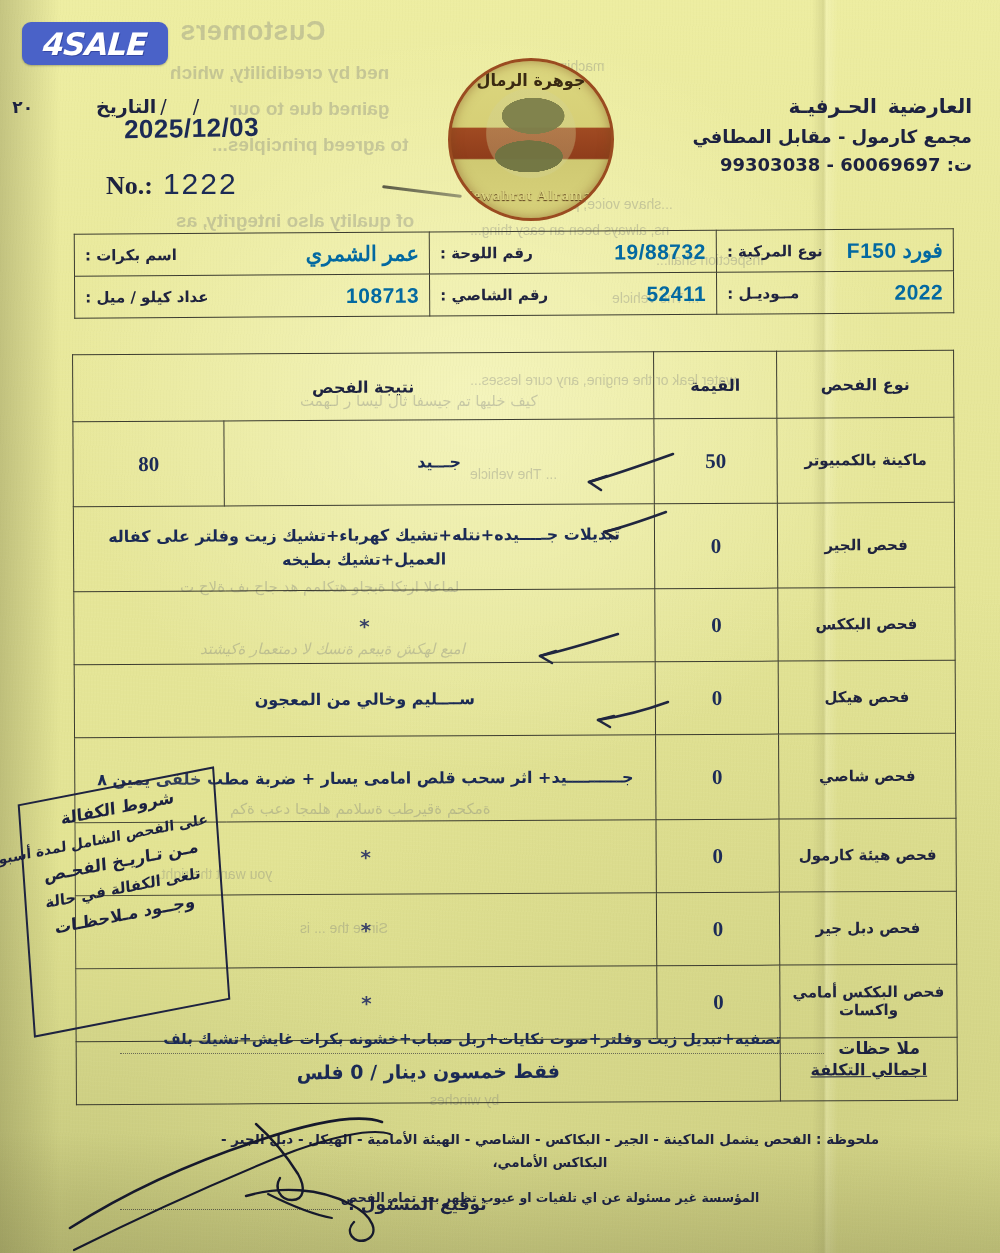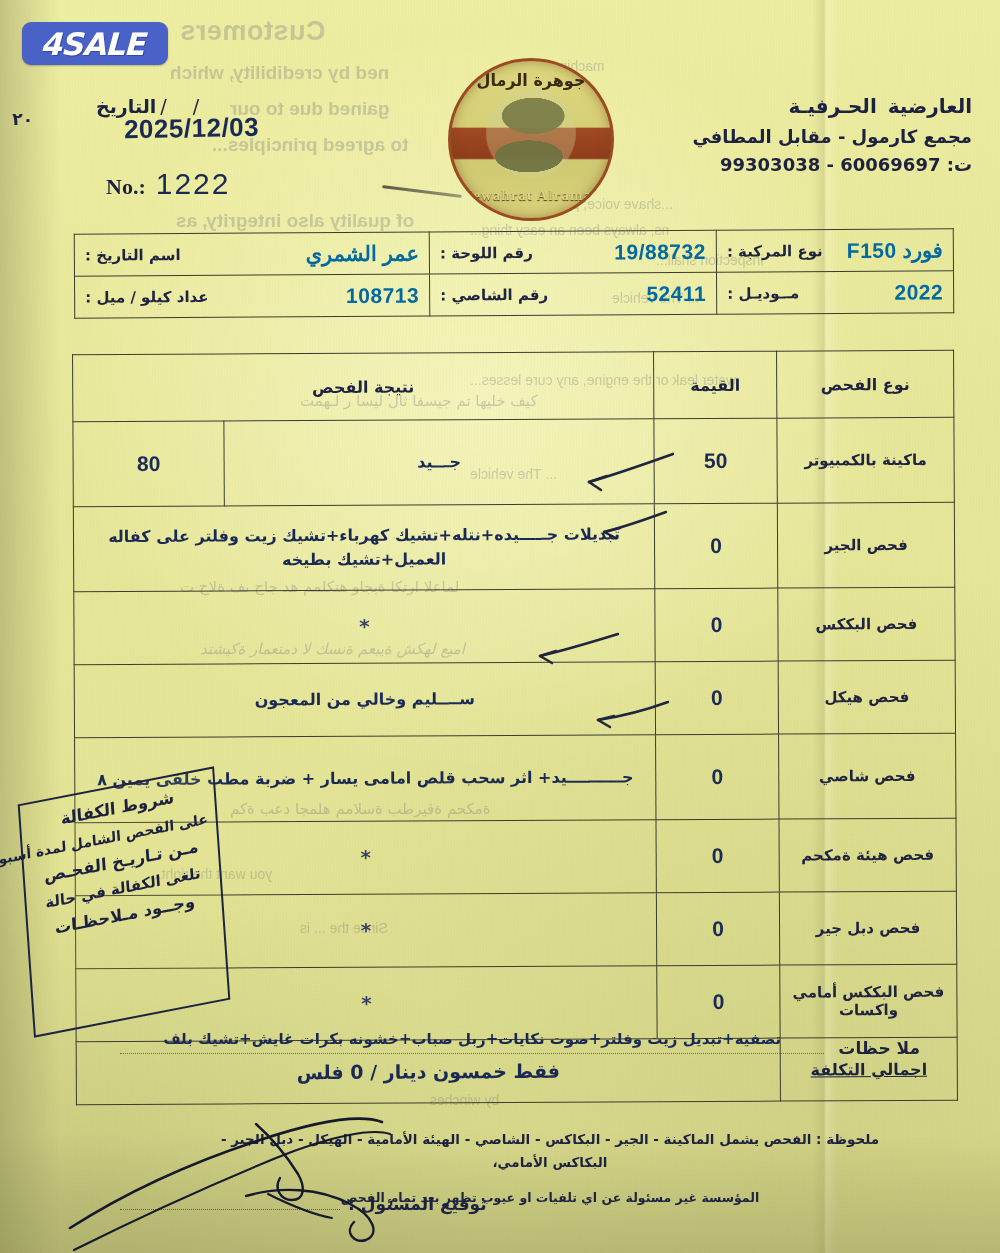--- a/index.html
+++ b/index.html
@@ -145,35 +145,35 @@
   }
 
   
   .date-block { position: absolute; left: 96px; top: 95px; direction: rtl; }
   .date-row {
     display: flex; align-items: flex-end; gap: 4px;
     font-family: "DejaVu Sans", sans-serif;
   }
   .date-label { font-size: 19px; font-weight: 700; color:#1d2240; }
   .date-slashes { font-size: 19px; color:#1d2240; letter-spacing: 26px; }
-  .date-ar-20 { position:absolute; right: 192px; top: 14px; font-size: 17px; font-weight:700; color:#1d2240; }
+  .date-ar-20 { position:absolute; right: 192px; top: 2px; font-size: 17px; font-weight:700; color:#1d2240; }
   .date-value {
     position: absolute; left: 28px; top: 18px;
     font-family: "Liberation Sans", sans-serif;
     font-size: 26px; font-weight: 600;
     color: #1b2a55;
     letter-spacing: .5px;
     transform: rotate(-1deg);
   }
   .no-row {
     position: absolute; left: 10px; top: 72px;
     display: flex; align-items: baseline; gap: 10px;
     direction: ltr;
   }
-  .no-label { font-family:"Liberation Serif", serif; font-size: 22px; font-weight: 700; color:#1d2240; }
+  .no-label { font-family:"Liberation Serif", serif; font-size: 26px; font-weight: 700; color:#1d2240; }
   .no-value {
     font-family:"Liberation Sans", sans-serif; font-size: 30px; font-weight: 500;
     color:#1b2a55; letter-spacing: 2px;
   }
 
   
   .tbl {
     position: absolute;
     border-collapse: collapse;
     direction: rtl;
@@ -205,21 +205,21 @@
   
   #main-table { left: 74px; top: 352px; width: 882px; transform: rotate(-0.3deg); }
   #main-table td.type-col { width: 176px; text-align:center; }
   #main-table td.value-col { width: 122px; text-align:center; }
   #main-table td.result-col { text-align:center; }
   .th {
     font-size: 16px; font-weight: 700; color:#1d2240;
     height: 66px;
   }
   .num-hw {
-    font-family:Liberation Sans, sans-serif;
+    font-family:Liberation Serif, serif;
     font-size: 21px; font-weight: 700; color:#1c2b57;
   }
   .res-hw {
     font-family:"DejaVu Sans", sans-serif;
     font-size: 16px; font-weight: 700; color:#1b2a55;
     line-height: 1.5;
     padding: 0 14px;
     text-align: center;
   }
   .res-star { font-size: 20px; color:#3a4268; font-weight: 700; }
@@ -364,21 +364,21 @@
       </td>
       <td style="width:286px;">
         <div class="cell-pair">
           <span class="val-hw">19/88732</span>
           <span class="lbl">رقم اللوحة :</span>
         </div>
       </td>
       <td>
         <div class="cell-pair">
           <span class="val-hw">عمر الشمري</span>
-          <span class="lbl">اسم التاريخ :</span>
+          <span class="lbl">اسم بكرات :</span>
         </div>
       </td>
     </tr>
     <tr>
       <td>
         <div class="cell-pair">
           <span class="val-hw">2022</span>
           <span class="lbl">مــوديـل :</span>
         </div>
       </td>
@@ -425,21 +425,21 @@
           <td class="type-col lbl" style="height:72px">فحص هيكل</td>
           <td class="value-col num-hw">0</td>
           <td class="result-col res-hw" colspan="2">ســــليم وخالي من المعجون</td>
         </tr>
         <tr>
           <td class="type-col lbl" style="height:84px">فحص شاصي</td>
           <td class="value-col num-hw">0</td>
           <td class="result-col res-hw" colspan="2">جــــــــــيد+ اثر سحب قلص امامى يسار + ضربة مطب خلفى يمين ٨</td>
         </tr>
         <tr>
-          <td class="type-col lbl" style="height:72px">فحص هيئة ةمكحم</td>
+          <td class="type-col lbl" style="height:72px">فحص هيئة كارمول</td>
           <td class="value-col num-hw">0</td>
           <td class="result-col res-star" colspan="2">*</td>
         </tr>
         <tr>
           <td class="type-col lbl" style="height:72px">فحص دبل جير</td>
           <td class="value-col num-hw">0</td>
           <td class="result-col res-star" colspan="2">*</td>
         </tr>
         <tr>
           <td class="type-col lbl" style="height:72px">فحص البككس أمامي واكسات</td>

